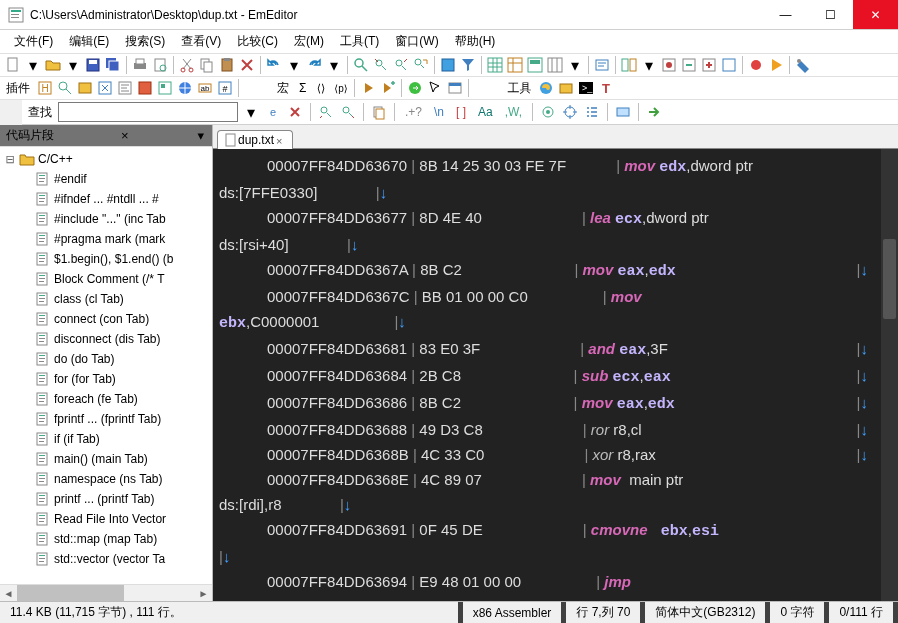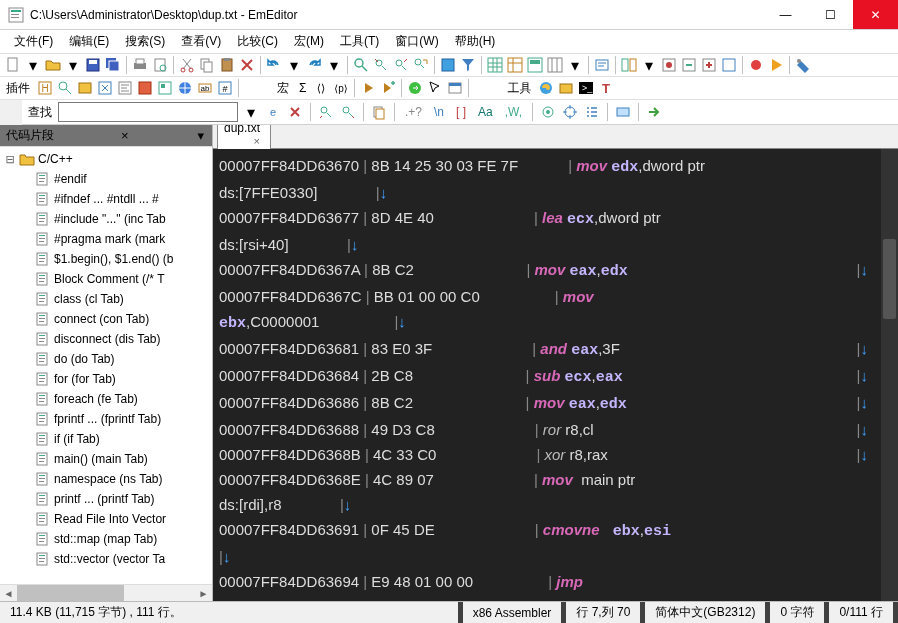--- a/index.html
+++ b/index.html
@@ -37,27 +37,27 @@
 .tree-ico { width: 16px; height: 14px; margin: 0 3px; display: inline-flex; align-items: center; justify-content: center; }
 .tree-lbl { white-space: nowrap; }
 .tree-children { padding-left: 28px; }
 .side-scroll-h { height: 17px; background: #f0f0f0; border-top: 1px solid #ddd; display: flex; }
 .sh-track { flex: 1; background: #f0f0f0; position: relative; }
 .sh-thumb { position: absolute; left: 0; width: 60%; height: 100%; background: #c0c0c0; }
 .sh-arrow { width: 17px; display: flex; align-items: center; justify-content: center; color: #666; font-size: 10px; }
 
 .editor { flex: 1; display: flex; flex-direction: column; background: #222; overflow: hidden; }
 .tabbar { height: 24px; background: #f0f0f0; display: flex; align-items: flex-end; padding-left: 4px; border-bottom: 1px solid #888; }
-.tab { background: #fff; border: 1px solid #888; border-bottom: none; border-radius: 4px 4px 0 0; padding: 2px 10px 2px 6px; font-size: 12px; display: flex; align-items: flex-end; gap: 0; position: relative; top: 1px; flex-direction: column; }
+.tab { background: #fff; border: 1px solid #888; border-bottom: none; border-radius: 4px 4px 0 0; padding: 2px 10px 2px 6px; font-size: 12px; display: flex; align-items: flex-end; gap: 0; position: relative; top: 1px; }
 .tab-ico { width: 14px; height: 14px; }
 .tab-x { font-size: 11px; color: #666; margin-left: 2px; cursor: pointer; }
 
 .code { flex: 1; background: #222; color: #ddd; font-family: Consolas, "Courier New", monospace; font-size: 15px; line-height: 25px; padding: 4px 0 4px 6px; overflow: hidden; position: relative; }
 .line { white-space: pre; }
-.addr { color: #ddd; }
+.addr { color: #ddd; margin-left: 48px; }
 .pipe { color: #888; }
 .hex  { color: #ddd; }
 .mnem { color: #d868b8; font-style: italic; font-weight: bold; }
 .mnem-n { color: #bbb; font-style: italic; }
 .reg  { color: #c4b5fd; font-weight: bold; font-family: Liberation Mono, monospace; }
 .op   { color: #ddd; }
 .arrow { color: #40a0ff; }
 .vscroll { position: absolute; right: 0; top: 0; bottom: 0; width: 17px; background: #333; }
 .vthumb { position: absolute; left: 2px; right: 2px; top: 90px; height: 80px; background: #555; border-radius: 2px; }
 

